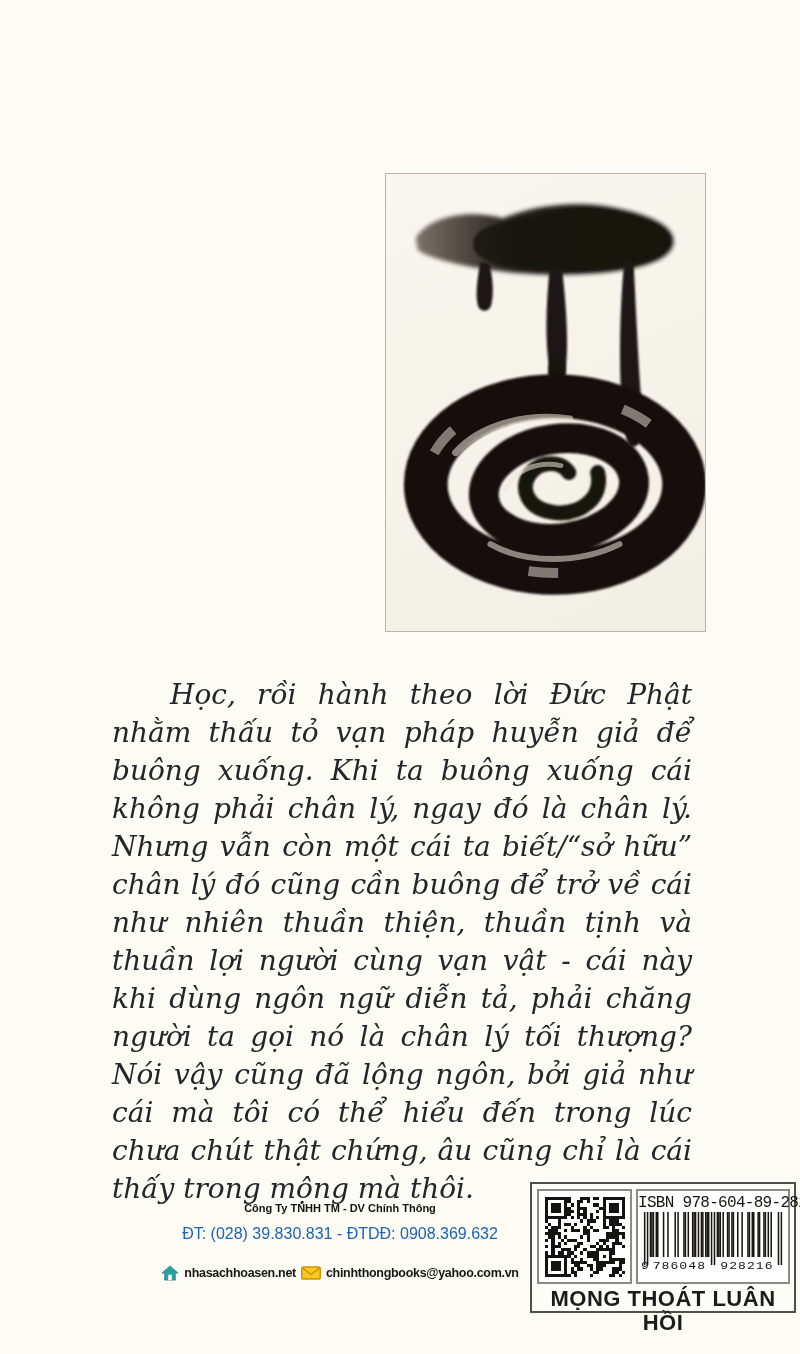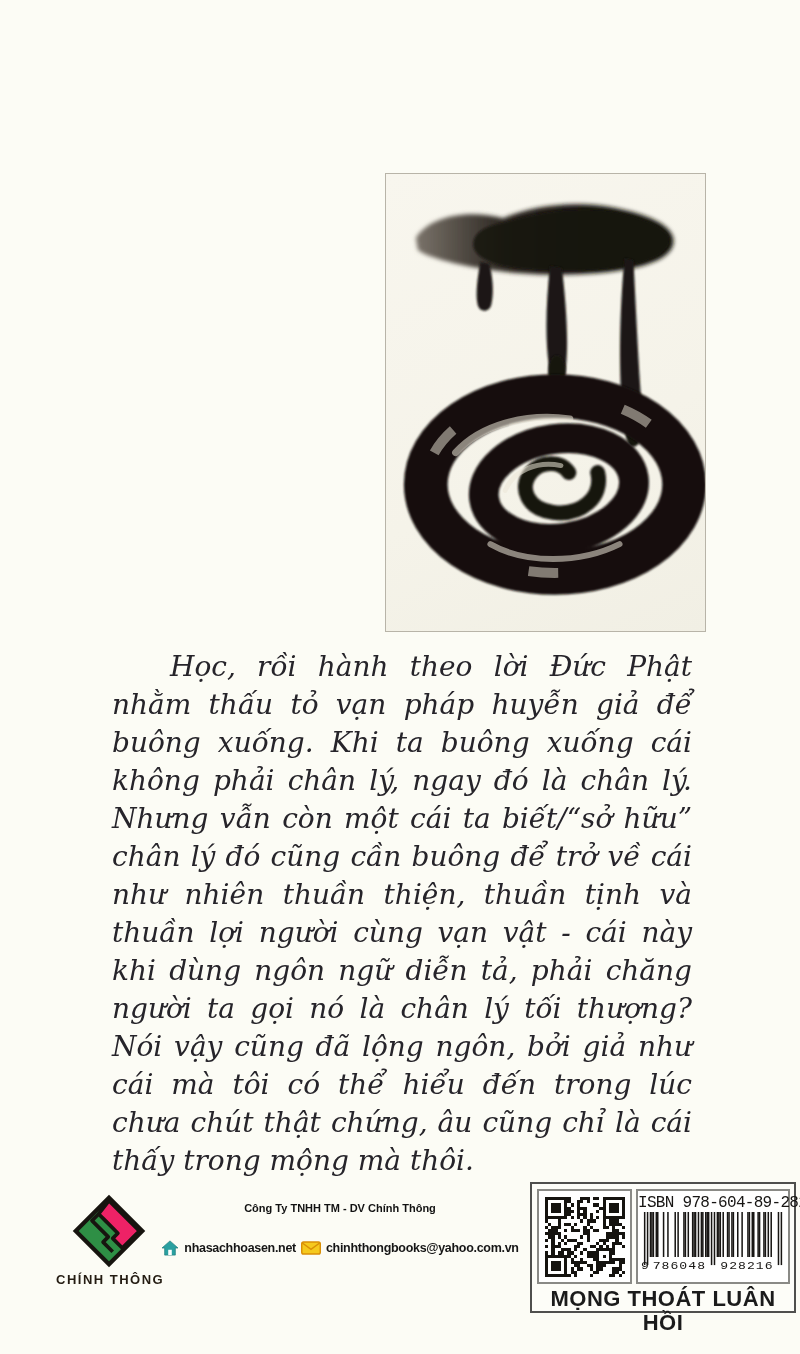--- a/index.html
+++ b/index.html
@@ -6,21 +6,21 @@
   body{width:800px;height:1354px;position:relative;background:#fcfcf5;font-family:"Liberation Sans",sans-serif;overflow:hidden;}
   .page{position:absolute;inset:0;}
 
   
   .artwork-frame{position:absolute;left:385px;top:173px;width:321px;height:459px;margin:0;
     background:linear-gradient(155deg,#f8f6ee 0%,#f5f3e9 60%,#f1efe4 100%);
     border:1px solid #b8b4a8;box-sizing:border-box;}
   .artwork-frame svg{display:block;}
 
   
-  .quote{position:absolute;left:112px;top:648px;width:580px;margin:0;
+  .quote{position:absolute;left:112px;top:676px;width:580px;margin:0;
     font-family:"DejaVu Serif","Liberation Serif",serif;font-style:italic;
     font-size:28px;line-height:38px;color:#26242a;text-align:justify;text-indent:58px;}
 
   
   .logo-block{position:absolute;left:56px;top:1194px;width:106px;text-align:center;}
   .logo-block svg{display:block;margin:0 auto;}
   .logo-label{margin-top:4px;font-size:13px;font-weight:bold;letter-spacing:1.5px;color:#241c12;white-space:nowrap;}
 
   .company-block{position:absolute;left:160px;top:1198px;width:360px;text-align:center;color:#121212;}
   .company-name{font-size:11px;font-weight:bold;line-height:20px;}
@@ -80,32 +80,24 @@
         <path d="M70,280 C95,252 140,240 185,246" stroke-width="7"></path>
         <path d="M235,372 C195,392 140,392 105,372" stroke-width="6"></path>
         <path d="M120,318 C128,298 152,288 176,293" stroke-width="5"></path>
       </g>
       <ellipse cx="170" cy="312" rx="130" ry="89" fill="none" stroke="#ece7d8" stroke-width="10" stroke-dasharray="30 180" stroke-dashoffset="40" opacity="0.5"></ellipse>
     </svg>
   </figure>
 
   <p class="quote">Học, rồi hành theo lời Đức Phật nhằm thấu tỏ vạn pháp huyễn giả để buông xuống. Khi ta buông xuống cái không phải chân lý, ngay đó là chân lý. Nhưng vẫn còn một cái ta biết/“sở hữu” chân lý đó cũng cần buông để trở về cái như nhiên thuần thiện, thuần tịnh và thuần lợi người cùng vạn vật - cái này khi dùng ngôn ngữ diễn tả, phải chăng người ta gọi nó là chân lý tối thượng? Nói vậy cũng đã lộng ngôn, bởi giả như cái mà tôi có thể hiểu đến trong lúc chưa chút thật chứng, âu cũng chỉ là cái thấy trong mộng mà thôi.</p>
 
-  <div class="logo-block">
-    <svg viewBox="0 0 100 100" width="74" height="74" aria-hidden="true">
-      <polygon points="50,1 99,50 50,99 1,50" fill="#17140f"></polygon>
-      <polygon points="50,9 91,50 50,91 9,50" fill="#2e8f45"></polygon>
-      <path d="M36,27 L50,9 L91,50 L68,73 L55,60 L62,53 L45,36 Z" fill="#ee2266" stroke="#17140f" stroke-width="5" stroke-linejoin="round"></path>
-      <path d="M36,27 L27,36 L49,58 L42,65 L55,78" fill="none" stroke="#17140f" stroke-width="5" stroke-linejoin="round"></path>
-    </svg>
-    <div class="logo-label">CHÍNH THÔNG</div>
-  </div>
 
   <div class="company-block">
     <div class="company-name">Công Ty TNHH TM - DV Chính Thông</div>
+    <div class="phone-line" style="color:#1e62b4;">ĐT: (028) 39.830.831 - ĐTDĐ: 0908.369.632</div>
     <div class="contact-line">
       <svg viewBox="0 0 20 18" width="18" height="16" aria-hidden="true">
         <path d="M10,1 L19,9 L16,9 L16,17 L4,17 L4,9 L1,9 Z" fill="#2aa0a0" stroke="#1d7d7d" stroke-width="0.8"></path>
         <rect x="8" y="11" width="4" height="6" fill="#ffffff"></rect>
       </svg>
       <span class="txt">nhasachhoasen.net</span>
       <svg viewBox="0 0 22 15" width="20" height="14" aria-hidden="true">
         <rect x="0.8" y="0.8" width="20.4" height="13.4" rx="2" fill="#f5c91d" stroke="#d98f06" stroke-width="1.6"></rect>
         <path d="M1.5,2 L11,9 L20.5,2" fill="none" stroke="#d98f06" stroke-width="1.6"></path>
       </svg>

